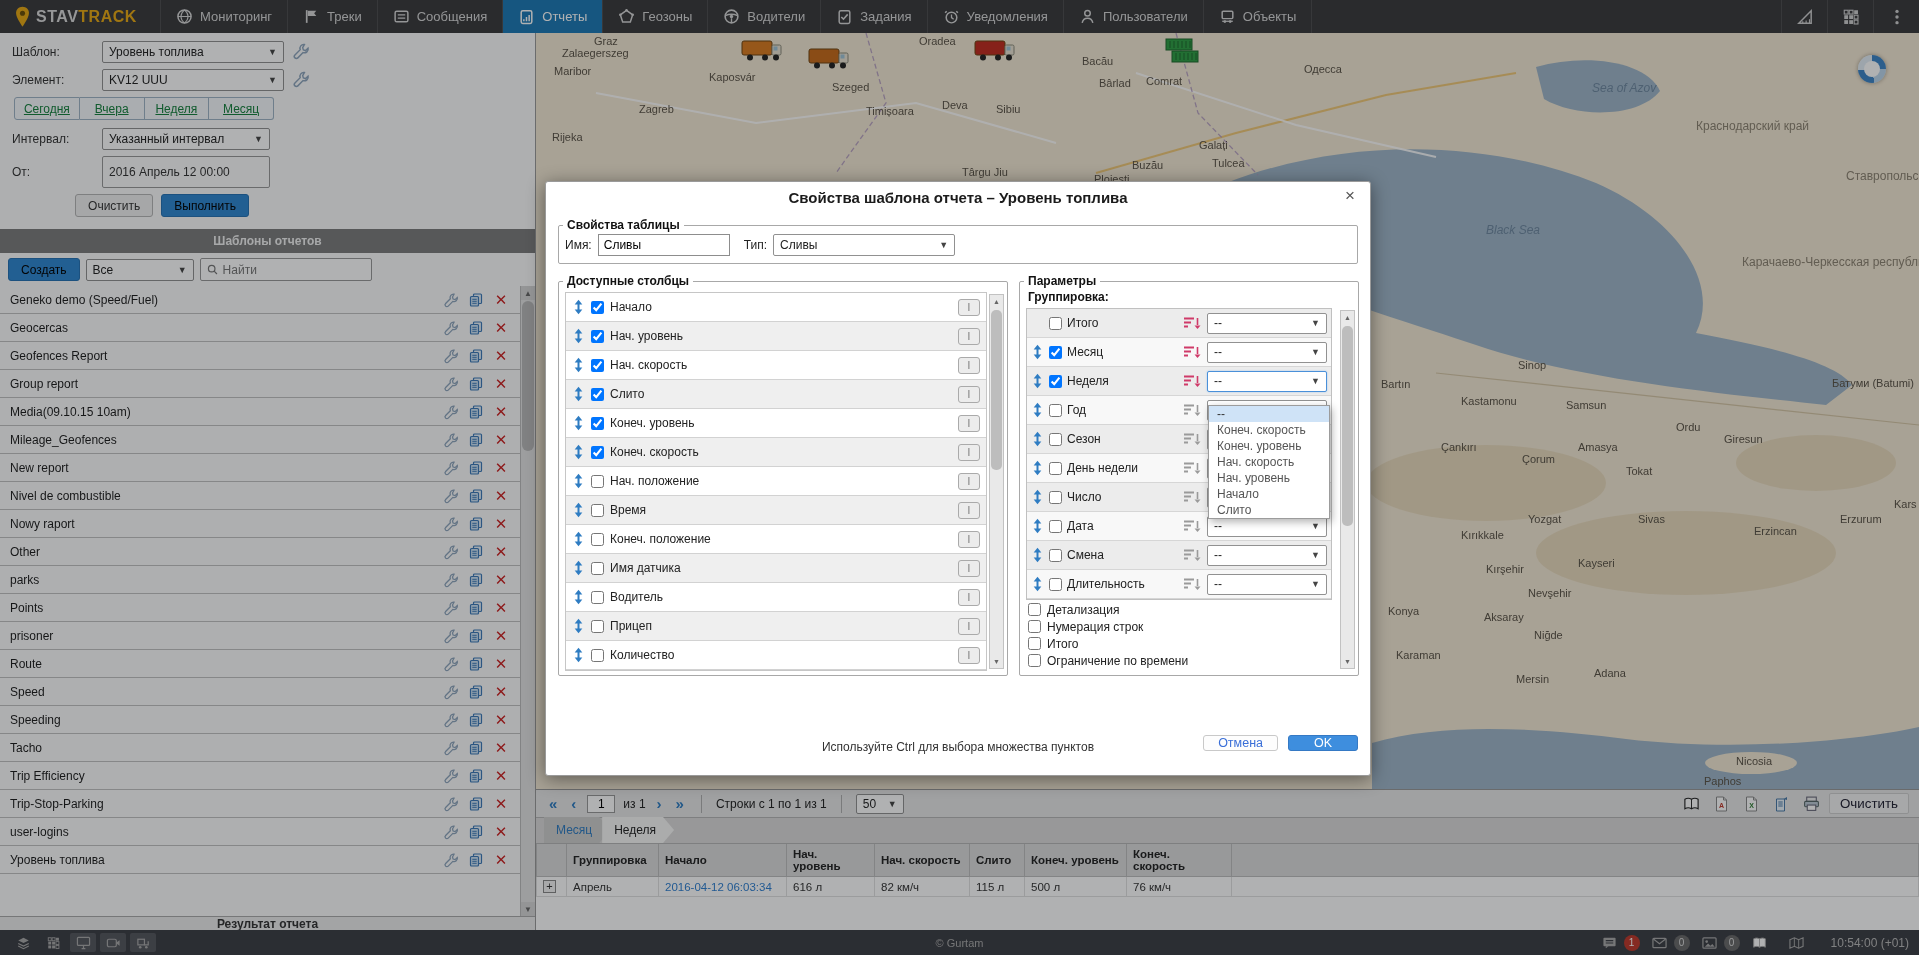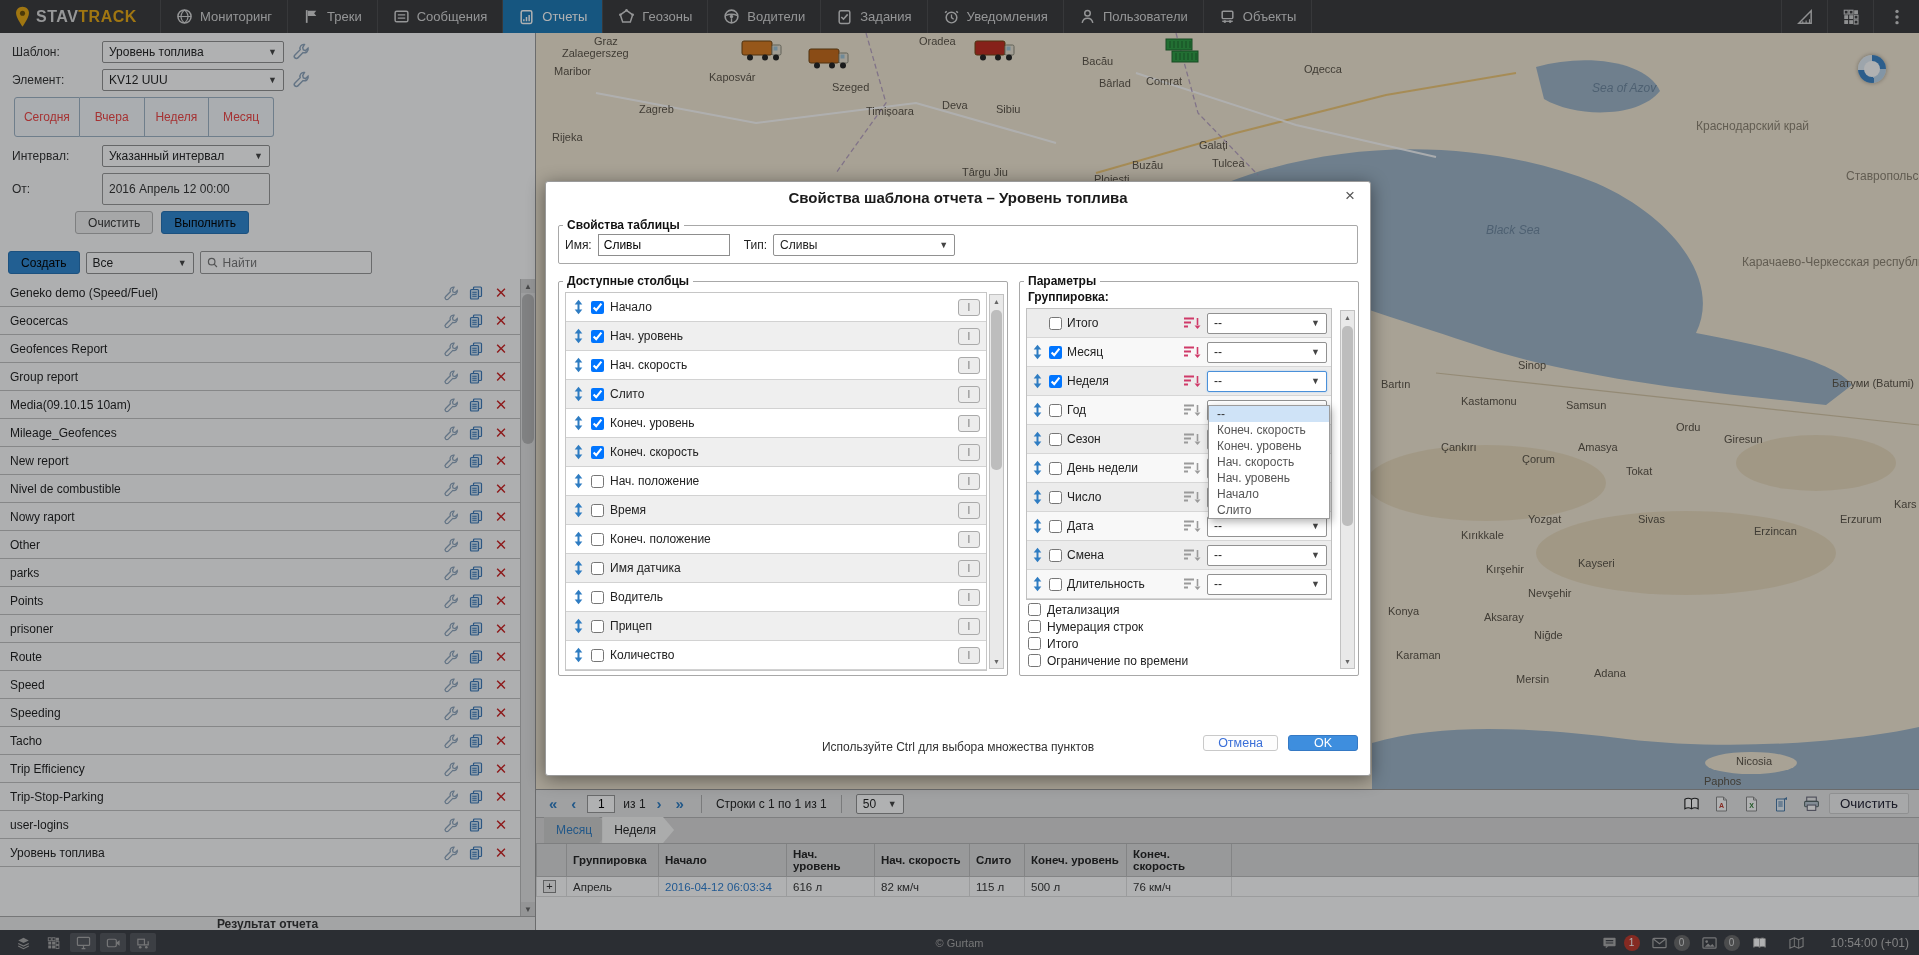--- a/index.html
+++ b/index.html
@@ -30,22 +30,22 @@
   .form-block { padding:8px 10px 4px 12px; }
   .frow { display:flex; align-items:center; margin-bottom:6px; }
   .flabel { width:90px; color:#333; }
   .dd { height:22px; border:1px solid #919191; background:#fff; border-radius:2px;
     display:flex; align-items:center; justify-content:space-between; padding:0 6px; cursor:pointer; }
   .dd .arr { font-size:9px; color:#444; margin-left:6px; }
   .w185 { width:182px; }
   .wrench-btn { margin-left:8px; color:#8fa6bd; width:20px; height:20px; cursor:pointer; }
   .wrench-btn svg { width:18px; height:18px; }
   .quick { display:flex; width:260px; margin:2px 0 8px 2px; }
-  .qbtn { flex:1; height:40px; border:1px solid #9fb4c6; border-left:none; background:#f7fafc;
-    color:#ef4444; display:flex; align-items:center; justify-content:center; cursor:pointer; font-size:12px; }
+  .qbtn { flex:1; height:23px; border:1px solid #9fb4c6; border-left:none; background:#f7fafc;
+    color:#15803d; display:flex; align-items:center; justify-content:center; cursor:pointer; font-size:12px;text-decoration:underline; }
   .qbtn:first-child { border-left:1px solid #9fb4c6; border-radius:3px 0 0 3px; }
   .qbtn:last-child { border-radius:0 3px 3px 0; }
   .tin { width:168px; height:32px; border:1px solid #999; background:#fdfdfd; padding:0 6px;
     font-family:inherit; font-size:12px; color:#333; border-radius:2px; }
   .act-row { display:flex; gap:8px; justify-content:center; width:300px; margin:4px 0 8px; }
   .btn { height:23px; padding:0 12px; border-radius:3px; border:1px solid #b5b5b5; background:#f0f0f0;
     color:#333; cursor:pointer; display:inline-flex; align-items:center; font-size:12px; }
   .btn.blue { background:#2e86d0; border-color:#2572b4; color:#000000; }
   .tpl-header { height:24px; background:#7d7d7d; color:#f2f2f2; font-weight:bold;
     display:flex; align-items:center; justify-content:center; }
@@ -354,20 +354,21 @@
     </div>
     <div class="frow">
       <span class="flabel">От:</span>
       <input class="tin" value="2016 Апрель 12 00:00" style="">
     </div>
     <div class="act-row">
       <button class="btn">Очистить</button>
       <button class="btn blue">Выполнить</button>
     </div>
   </div>
+  <div class="tpl-header">Шаблоны отчетов</div>
   <div class="tpl-toolbar">
     <button class="btn blue">Создать</button>
     <div class="dd" style="width:108px">
         <span>Все</span>
         <span class="arr">▼</span>
       </div>
     <div class="search-box">
       <svg viewBox="0 0 16 16">
           <circle cx="7" cy="7" r="4" fill="none" stroke="currentColor" stroke-width="1.5"></circle>
           <path d="m10 10 3.5 3.5" stroke="currentColor" stroke-width="1.5"></path>

